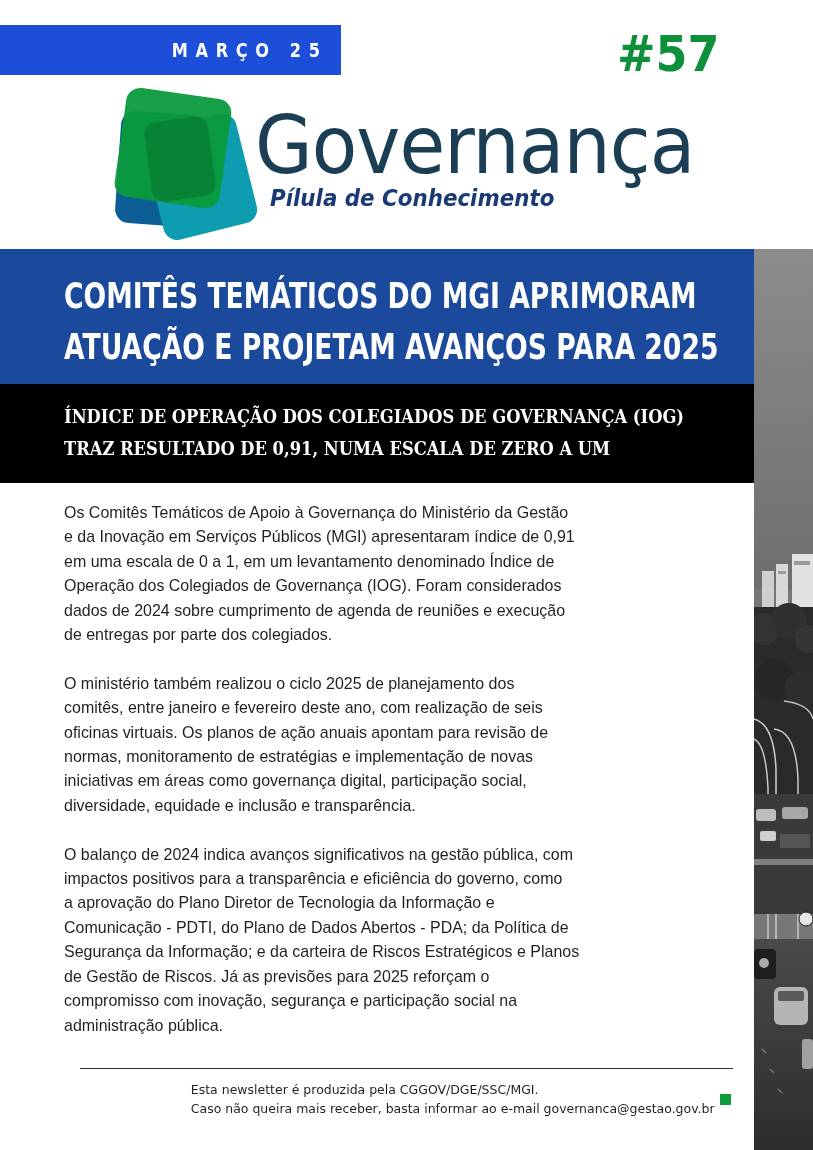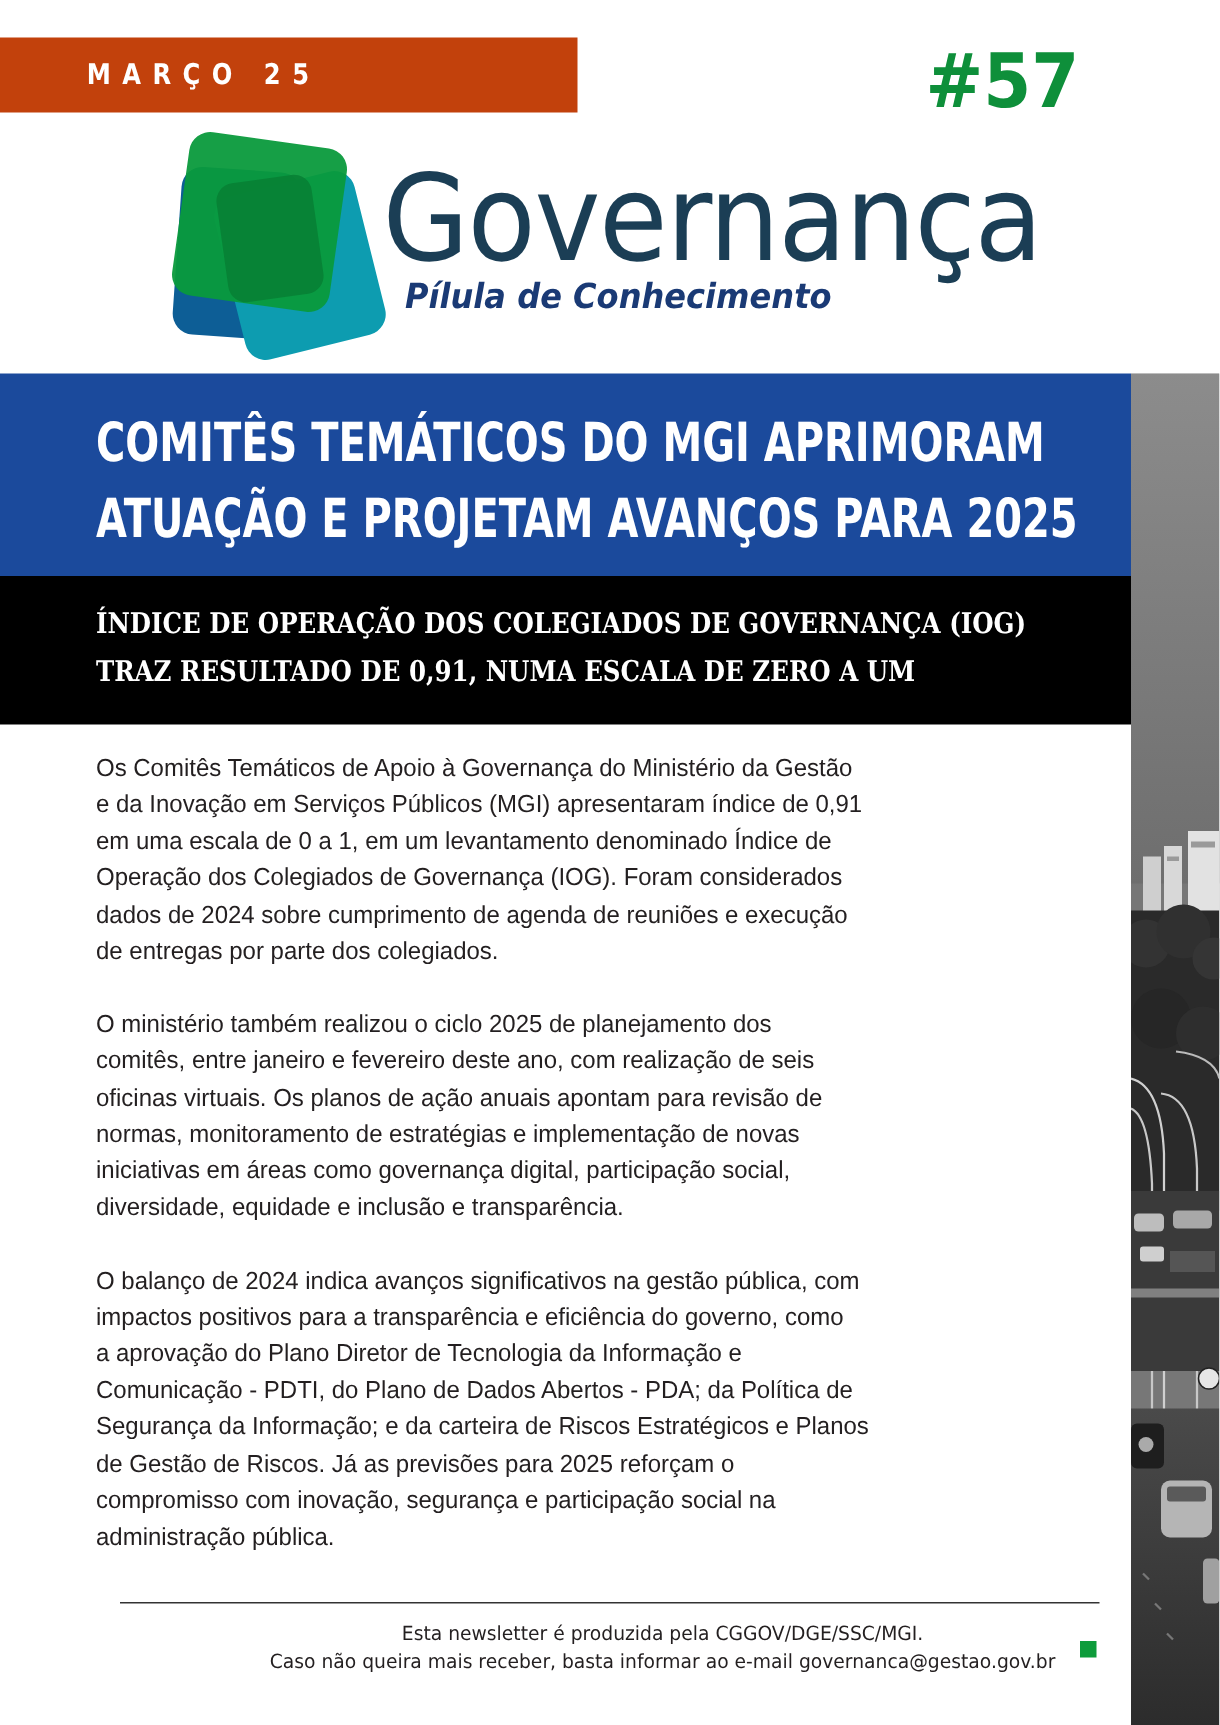--- a/index.html
+++ b/index.html
@@ -13,25 +13,24 @@
       position: relative;
       overflow: hidden;
       font-family: "Liberation Sans", sans-serif;
     }
     .date-bar {
       position: absolute;
       left: 0;
       top: 25px;
       width: 341px;
       height: 50px;
-      background: #c2410c;
+      background: #1d4ed8;
       display: flex;
       align-items: center;
-      justify-content: flex-start;
-      padding-left: 44px;
+      justify-content: flex-end;
     }
     .date-bar span {
       color: #ffffff;
       font-family: "DejaVu Sans", sans-serif;
       font-weight: bold;
       font-size: 19px;
       letter-spacing: 9px;
       transform: scaleX(0.85);
       display: inline-block;
     }
@@ -155,23 +154,23 @@
     .footer-rule {
       position: absolute;
       left: 80px;
       top: 1068px;
       width: 653px;
       height: 1px;
       background: #333333;
     }
     .footer-text {
       position: absolute;
-      right: 109px;
+      right: 98px;
       top: 1080px;
-      text-align: center;
+      text-align: left;
       color: #231f20;
       font-family: "DejaVu Sans", sans-serif;
       font-size: 13px;
       line-height: 19px;
     }
     .footer-text span { display: block; white-space: nowrap; transform: scaleX(0.96); transform-origin: right top; }
     .footer-square {
       position: absolute;
       left: 720px;
       top: 1094px;

